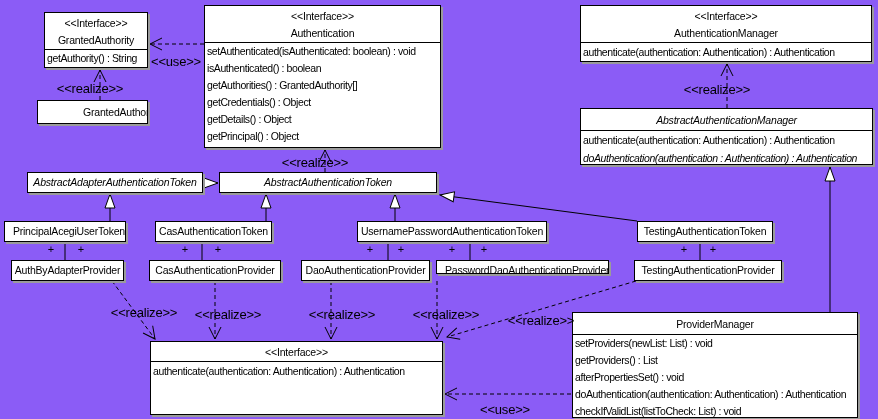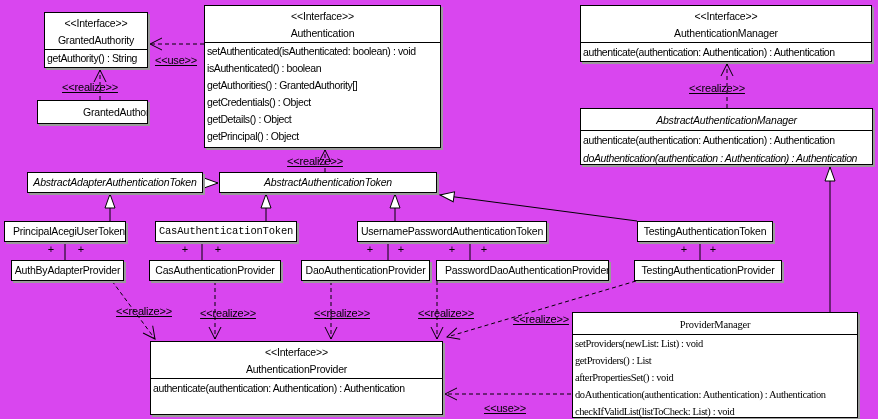--- a/index.html
+++ b/index.html
@@ -1,54 +1,54 @@
 <!DOCTYPE html>
 <html><head>
 <meta charset="utf-8">
 <style>
   html,body{margin:0;padding:0;background:#f0f0f0;}
-  .canvas{position:relative;width:878px;height:419px;background:#d946ef;overflow:hidden;
+  .canvas{position:relative;width:878px;height:419px;background:#8b5cf6;overflow:hidden;
           font-family:"Liberation Sans",sans-serif;color:#000;}
   svg.edges{position:absolute;left:0;top:0;}
   svg.edges line{stroke:#000;stroke-width:1;}
   svg.edges line.dep{stroke-dasharray:4,3;}
 
   .uml-box{position:absolute;background:#fff;border:1px solid #000;box-sizing:border-box;
            box-shadow:2px 2px 0 #9b9b9b;font-size:10.5px;}
   .hdr{text-align:center;padding-top:2px;}
   .stereo,.cname{line-height:17px;white-space:nowrap;overflow:hidden;letter-spacing:-0.2px;}
   .methods{border-top:1px solid #000;}
   .m{line-height:17px;padding:0 1px 0 2px;white-space:nowrap;overflow:hidden;letter-spacing:-0.4px;}
   .simple .cname{line-height:19px;}
   .one .cname{line-height:19px;}
   .it{font-style:italic;}
   #b-am .m,#b-aam .m,#b-ap .m{line-height:18px;}
 
-  .elabel{position:absolute;transform:translateX(-50%);font-size:11px;letter-spacing:-0.2px;white-space:nowrap;text-decoration:underline;}
+  .elabel{position:absolute;transform:translateX(-50%);font-size:13px;letter-spacing:-0.2px;white-space:nowrap;}
   .plus{position:absolute;transform:translateX(-50%);font-size:11px;line-height:11px;}
 
   
   #b-ga  {left:44px; top:12px; width:104px;height:56px;}
   #b-gai {left:37px; top:100px;width:111px;height:24px;}
   #b-auth{left:204px;top:5px;  width:237px;height:143px;}
   #b-am  {left:580px;top:5px;  width:292px;height:57px;}
   #b-aam {left:580px;top:108px;width:293px;height:57px;}
   #b-aaat{left:3px;  top:172px;width:176px;height:21px;margin-left:24px;}
   #b-aat {left:219px;top:172px;width:218px;height:21px;}
   #b-paut{left:4px;  top:221px;width:122px;height:21px;}
-  #b-cat {left:155px;top:221px;width:142px;height:21px;font-family:Liberation Mono, monospace;}
+  #b-cat {left:155px;top:221px;width:117px;height:21px;}
   #b-upat{left:357px;top:221px;width:190px;height:21px;}
   #b-tat {left:637px;top:221px;width:136px;height:21px;}
   #b-abap{left:11px; top:260px;width:113px;height:21px;}
   #b-cap {left:149px;top:260px;width:132px;height:21px;}
   #b-dap {left:301px;top:260px;width:129px;height:21px;}
-  #b-pdap{left:436px;top:260px;width:173px;height:21px;padding-left:8px;}
+  #b-pdap{left:436px;top:260px;width:173px;height:14px;padding-left:8px;}
   #b-tap {left:634px;top:260px;width:148px;height:21px;}
   #b-ap  {left:150px;top:341px;width:293px;height:74px;}
-  #b-pm  {left:572px;top:312px;width:286px;height:106px;font-family:Liberation Serif, serif;}
+  #b-pm  {left:572px;top:312px;width:286px;height:106px;}
   #b-gai .cname{line-height:22px;padding-left:45px;}
 </style>
 </head>
 <body>
 
 <div class="canvas">
 
   <svg class="edges" width="878" height="419" viewBox="0 0 878 419">
     <defs>
       <marker id="mTri" viewBox="0 0 16 12" markerWidth="16" markerHeight="12" refX="15" refY="6" orient="auto" markerUnits="userSpaceOnUse">
@@ -173,21 +173,20 @@
     <div class="cname" style="text-align:center;">PasswordDaoAuthenticationProvider</div>
   </div>
 
   <div class="uml-box simple" id="b-tap">
     <div class="cname" style="text-align:center;">TestingAuthenticationProvider</div>
   </div>
 
   <div class="uml-box" id="b-ap">
     <div class="hdr">
       <div class="stereo">&lt;&lt;Interface&gt;&gt;</div>
-      <div class="cname">AuthenticationProvider</div>
     </div>
     <div class="methods">
       <div class="m">authenticate(authentication: Authentication) : Authentication</div>
     </div>
   </div>
 
   <div class="uml-box one" id="b-pm">
     <div class="hdr">
       <div class="cname">ProviderManager</div>
     </div>

